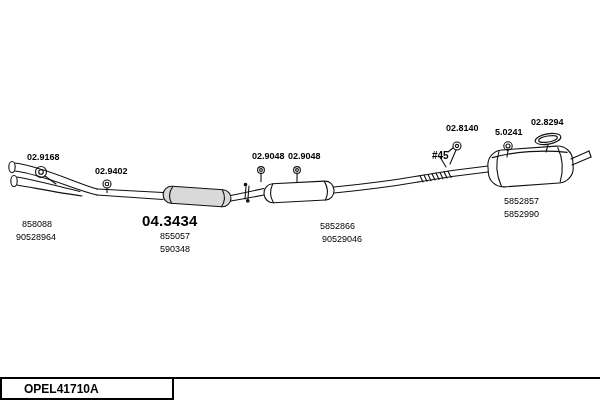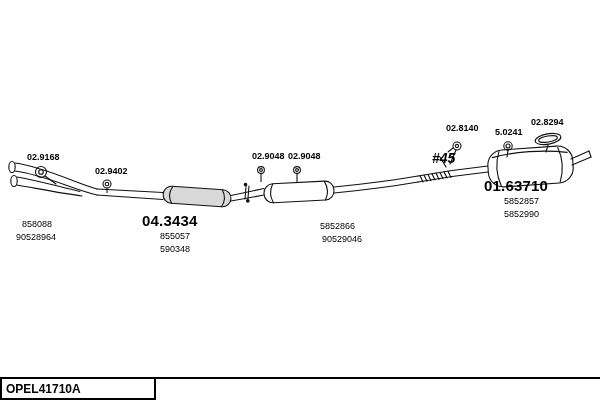--- a/index.html
+++ b/index.html
@@ -3,24 +3,24 @@
 <meta charset="utf-8">
 <style>
   html,body{margin:0;padding:0;background:#fff}
   .stage{position:relative;width:600px;height:400px;background:#ffffff;
          font-family:"Liberation Sans",sans-serif;color:#000;overflow:hidden}
   .art{position:absolute;left:0;top:0}
   .lbl{position:absolute;white-space:nowrap;line-height:1}
   .ref-big{font-size:15px;font-weight:700;letter-spacing:.2px}
   .ref-small{font-size:9px;font-weight:700}
   .sub{font-size:9px;font-weight:400}
-  .note{font-size:14px;font-weight:700;font-style:italic}
+  .note{font-size:10px;font-weight:700;}
   .footer-line{position:absolute;left:0;top:377px;width:600px;height:0;border-top:2px solid #000}
   .footer-box{position:absolute;left:0;top:377px;width:148px;height:19px;border:2px solid #000;
-              background:#fff;display:flex;align-items:center;padding-left:4px;
+              background:#fff;display:flex;align-items:center;padding-left:22px;
               font-size:12px;font-weight:700}
 </style>
 </head>
 <body>
 
 <div class="stage">
 
   <svg class="art" width="600" height="400" viewBox="0 0 600 400">
     <g stroke="#111" fill="none" stroke-width="1.1" stroke-linecap="round">
 
@@ -148,21 +148,20 @@
   <div class="lbl sub" style="left:320px;top:222px">5852866</div>
   <div class="lbl sub" style="left:322px;top:235px">90529046</div>
 
   <div class="lbl ref-small" style="left:446px;top:124px">02.8140</div>
 
   <div class="lbl note" style="left:432px;top:151px">#45</div>
 
   <div class="lbl ref-small" style="left:495px;top:128px">5.0241</div>
   <div class="lbl ref-small" style="left:531px;top:118px">02.8294</div>
 
-  <div class="lbl ref-big" style="left:484px;top:178px">01.63710</div>
   <div class="lbl sub" style="left:504px;top:197px">5852857</div>
   <div class="lbl sub" style="left:504px;top:210px">5852990</div>
 
   <div class="footer-line"></div>
   <div class="footer-box">
     <span>OPEL41710A</span>
   </div>
 
 </div>
 

